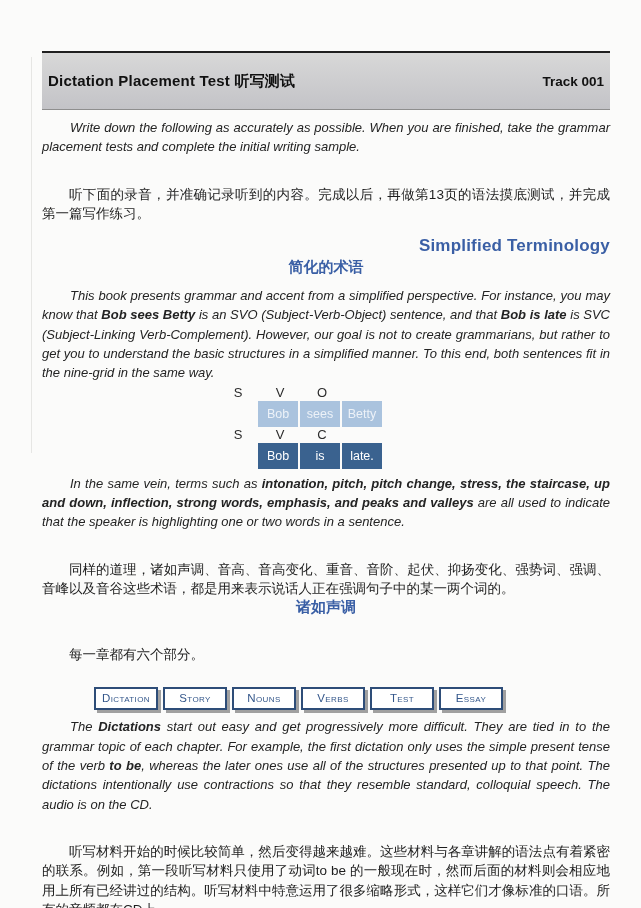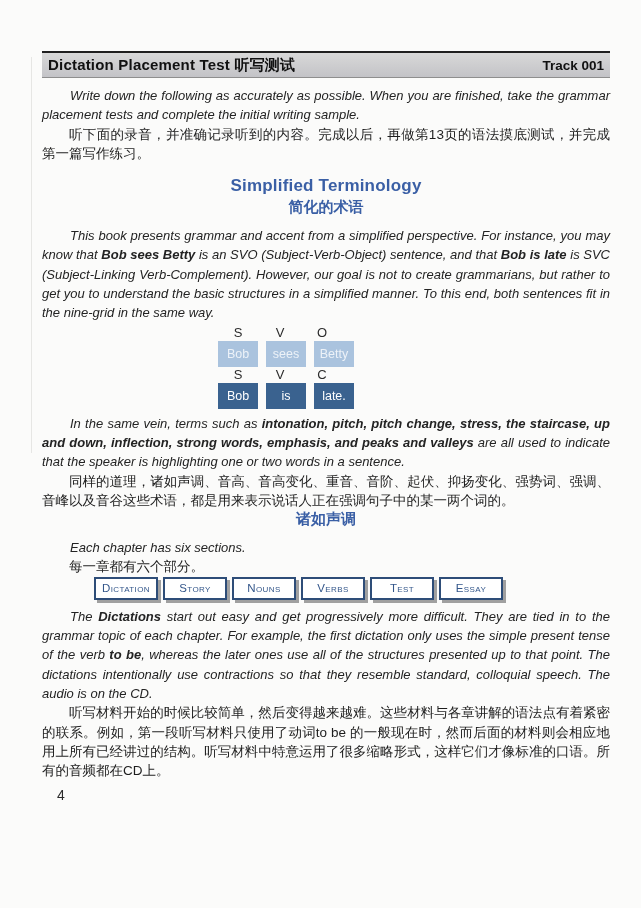--- a/index.html
+++ b/index.html
@@ -16,56 +16,56 @@
     width: 1px; height: 396px; background: #e6e6e4;
   }
   .content {
     position: relative;
     width: 568px;
     margin-left: 42px;
     padding-top: 51px;
   }
   .header-bar {
     display: flex; justify-content: space-between; align-items: center;
-    height: 24px; padding: 0 6px;
+    height: 24px; padding: 16px 6px;
     background: linear-gradient(180deg, var(--header_bar_top), var(--header_bar_bottom));
     border-top: 2px solid #1f1f1f;
     border-bottom: 1px solid #8e8e8e;
     margin-bottom: 8px;
   }
   .header-title { font-size: 15px; font-weight: bold; color: #111; letter-spacing: 0.2px; }
   .header-track { font-size: 13.5px; font-weight: bold; color: #111; }
   p { margin: 0; }
   .en { font-size: 13px; line-height: 19.3px; text-align: justify; color: #232323; font-style: italic; }
   .zh { font-size: 13.5px; line-height: 19.3px; text-align: justify; color: #1d1d1d; }
   .indent-en { text-indent: 28px; }
-  .indent-zh { text-indent: 2em; }
+  .indent-zh { text-indent: 2em; margin-top: 28px; }
   .head-en {
-    margin: 13px 0 2px; text-align: center;
+    margin: 13px 0 2px; text-align: right;
     font-size: 17px; font-weight: bold; color: var(--accent_blue);
     letter-spacing: 0.2px;
   }
   .head-zh {
     margin: 0 0 9px; text-align: center;
     font-size: 15px; font-weight: bold; color: var(--accent_blue); font-family: Liberation Mono, monospace;
   }
   .nine-grid { width: fit-content; margin: 3px 0 5px 176px; }
   .grid-labels { display: flex; gap: 2px; margin-top: 1px; }
   .grid-labels span {
     width: 40px; text-align: center;
     font-size: 13px; color: #2c2c2c; line-height: 14px;
   }
-  .grid-row { display: flex; gap: 8px; margin-top: 1px; }
+  .grid-row { display: flex; gap: 2px; margin-top: 1px; margin-left: 40px; }
   .grid-row .cell {
     width: 40px; height: 26px; line-height: 26px;
     text-align: center; font-size: 12.5px;
   }
   .row-light .cell { background: var(--grid_light); color: #edf2f8; }
   .row-dark  .cell { background: var(--grid_dark);  color: #ffffff; }
-  .buttons-row { display: flex; gap: 5px; margin: 0 0 7px 52px; }
+  .buttons-row { display: flex; gap: 5px; margin: 23px 0 7px 52px; }
   .chapter-button {
     display: inline-block; width: 60px; height: 19px; line-height: 19px;
     background: #ffffff;
     border: 2px solid var(--button_border);
     box-shadow: 3px 3px 0 0 var(--button_shadow);
     color: var(--button_text);
     font-variant: small-caps;
     font-size: 11.5px; text-align: center; letter-spacing: 0.4px;
   }
   .page-number { margin: 7px 0 0 15px; font-size: 14px; color: #2a2a2a; }
@@ -111,21 +111,20 @@
         <span class="cell">is</span>
         <span class="cell">late.</span>
       </div>
     </div>
 
     <p class="en indent-en"><span>In the same vein, terms such as </span><b>intonation, pitch, pitch change, stress, the staircase, up and down, inflection, strong words, emphasis, and peaks and valleys</b><span> are all used to indicate that the speaker is highlighting one or two words in a sentence.</span></p>
     <p class="zh indent-zh">同样的道理，诸如声调、音高、音高变化、重音、音阶、起伏、抑扬变化、强势词、强调、音峰以及音谷这些术语，都是用来表示说话人正在强调句子中的某一两个词的。</p>
 
     <h3 class="head-zh">诸如声调</h3>
 
-    <p class="en indent-en">Each chapter has six sections.</p>
     <p class="zh indent-zh">每一章都有六个部分。</p>
 
     <div class="buttons-row">
       <span class="chapter-button">Dictation</span>
       <span class="chapter-button">Story</span>
       <span class="chapter-button">Nouns</span>
       <span class="chapter-button">Verbs</span>
       <span class="chapter-button">Test</span>
       <span class="chapter-button">Essay</span>
     </div>

